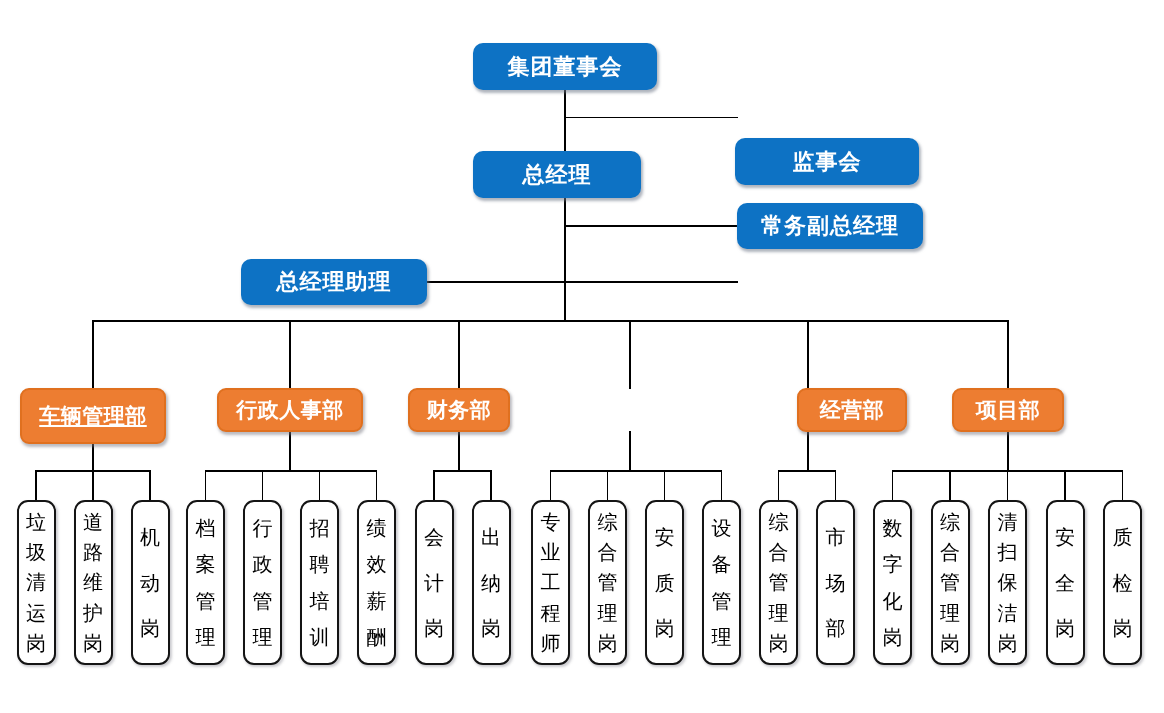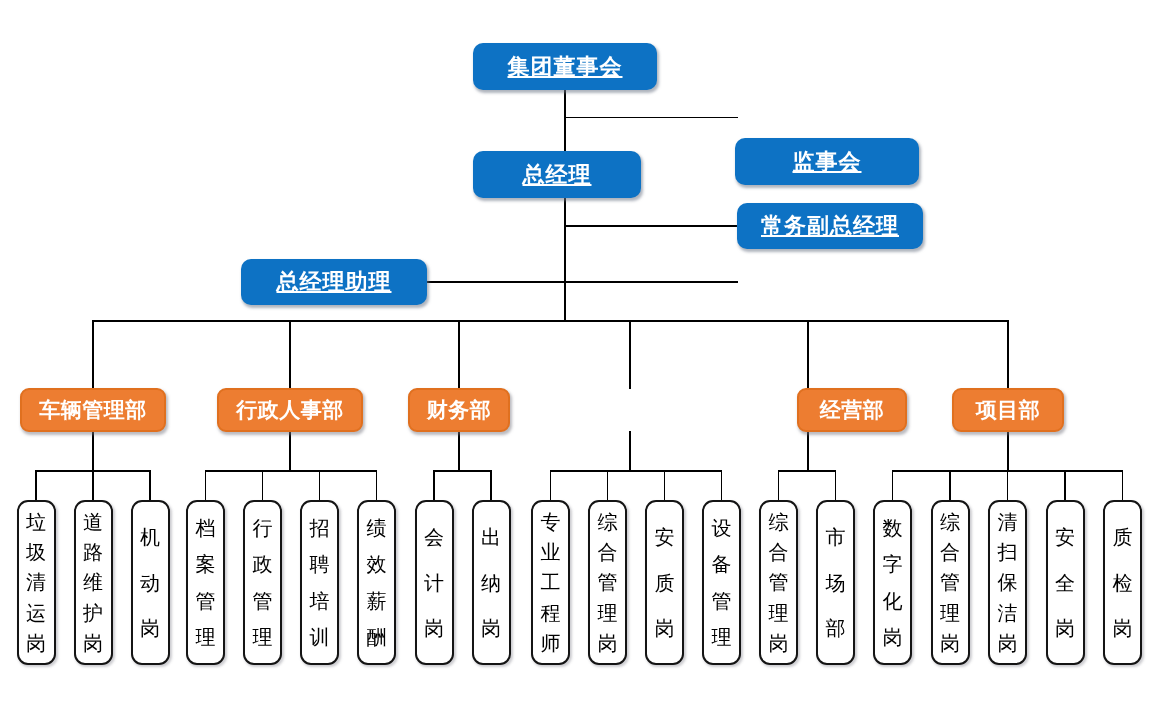--- a/index.html
+++ b/index.html
@@ -5,21 +5,21 @@
 <style>
   html,body{margin:0;padding:0;background:#fff;}
   .stage{position:relative;width:1164px;height:713px;background:#ffffff;
          font-family:"Liberation Sans",sans-serif;overflow:hidden;}
   .ln{position:absolute;background:#000;}
   .v{width:1.4px;}
   .h{height:1.4px;}
   .node{position:absolute;box-sizing:border-box;display:flex;align-items:center;
         justify-content:center;text-align:center;color:#fff;font-weight:700;}
   .blue{background:#0d72c4;border-radius:10px;font-size:22px;letter-spacing:1px;
-        box-shadow:1.5px 2.5px 3px rgba(110,118,135,.55);text-decoration:underline;}
+        box-shadow:1.5px 2.5px 3px rgba(110,118,135,.55);}
   .orange{background:#ed7d31;border:2px solid #e0701f;border-radius:9px;font-size:21px;
         letter-spacing:.5px;box-shadow:1.5px 2.5px 3px rgba(120,120,130,.5);}
   .leaf{position:absolute;box-sizing:border-box;width:39px;height:165px;top:500px;
         background:#fff;border:2px solid #141414;border-radius:11px;
         display:flex;flex-direction:column;justify-content:space-evenly;align-items:center;
         font-size:20px;line-height:1;color:#000;font-weight:400;
         box-shadow:1.5px 2px 2.5px rgba(130,130,140,.4);}
   .leaf span{display:block;}
 </style>
 </head>
@@ -78,21 +78,21 @@
   <div class="ln v" style="left:1006.8px;top:471px;height:30px;"></div>
   <div class="ln v" style="left:1064.3px;top:471px;height:30px;"></div>
   <div class="ln v" style="left:1121.8px;top:471px;height:30px;"></div>
 
   <div class="node blue" style="left:473px;top:43px;width:184px;height:47px;">集团董事会</div>
   <div class="node blue" style="left:735px;top:94px;width:184px;height:47px;margin-top:44px;">监事会</div>
   <div class="node blue" style="left:473px;top:151px;width:168px;height:47px;">总经理</div>
   <div class="node blue" style="left:737px;top:203px;width:186px;height:46px;">常务副总经理</div>
   <div class="node blue" style="left:241px;top:259px;width:186px;height:46px;">总经理助理</div>
 
-  <div class="node orange" style="left:20px;top:388px;width:146px;height:44px;">车辆管理部</div>
+  <div class="node orange" style="left:20px;top:388px;width:146px;height:56px;text-decoration:underline;">车辆管理部</div>
   <div class="node orange" style="left:217px;top:388px;width:146px;height:44px;">行政人事部</div>
   <div class="node orange" style="left:408px;top:388px;width:102px;height:44px;text-align:right;">财务部</div>
   <div class="node orange" style="left:797px;top:388px;width:110px;height:44px;">经营部</div>
   <div class="node orange" style="left:952px;top:388px;width:112px;height:44px;">项目部</div>
 
   <div class="leaf" style="left:16.5px;">
       <span>垃</span>
       <span>圾</span>
       <span>清</span>
       <span>运</span>

